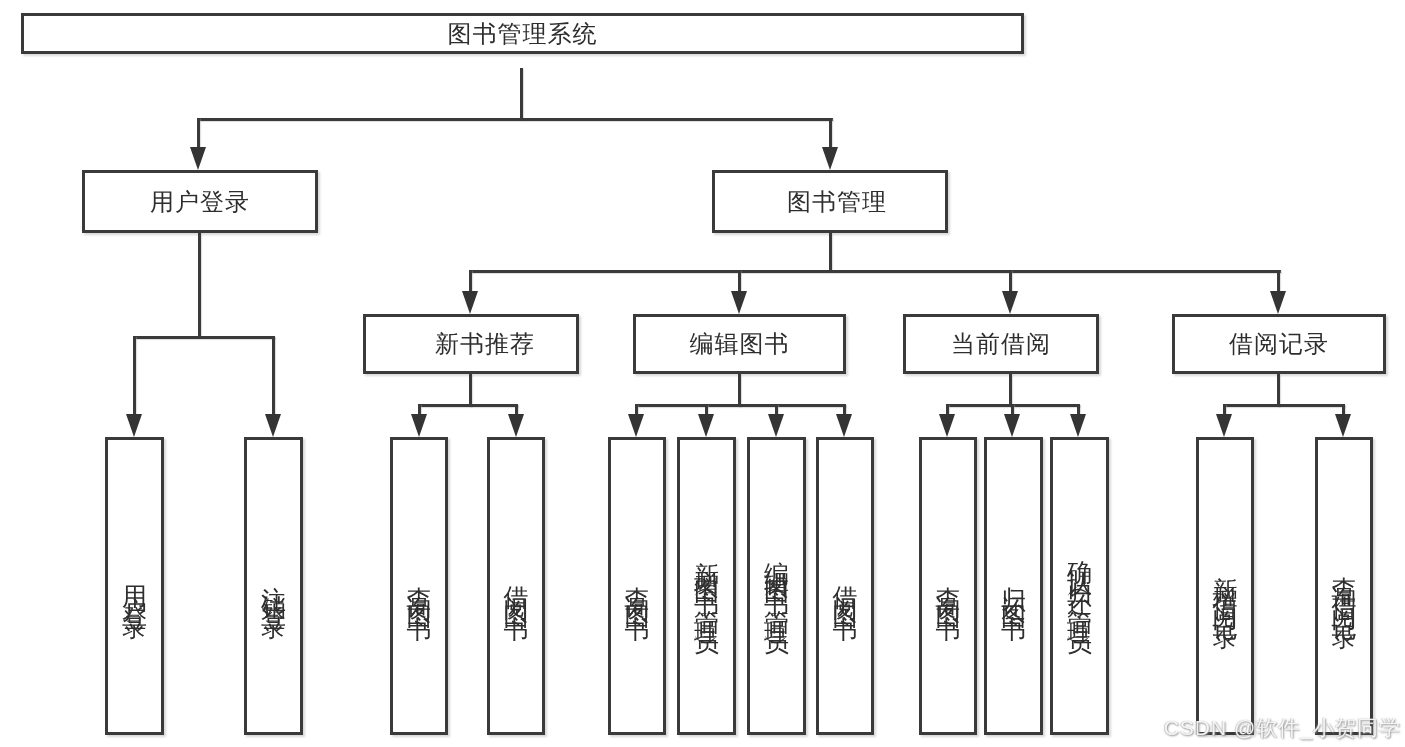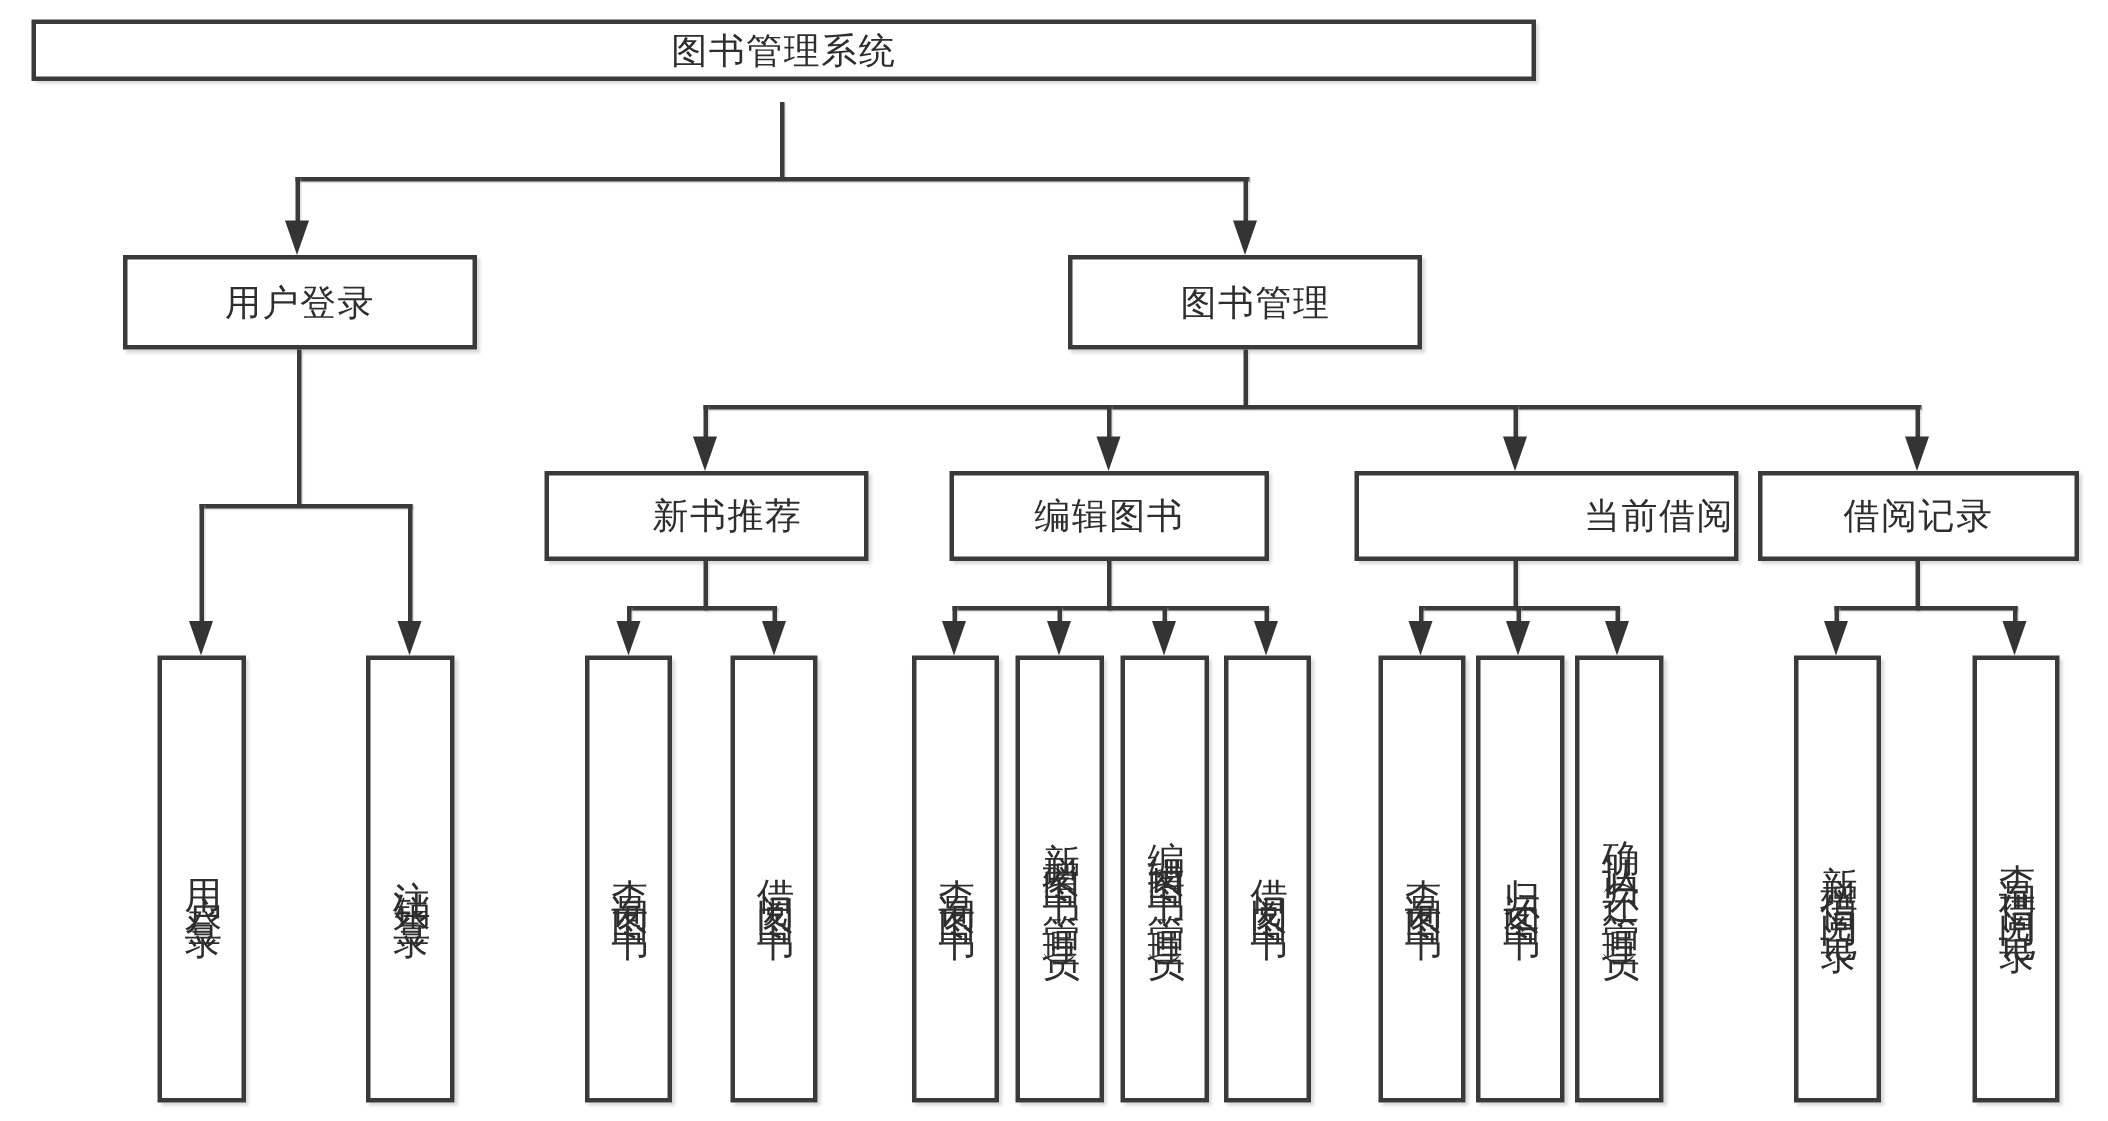--- a/index.html
+++ b/index.html
@@ -96,21 +96,21 @@
   <div class="arrow" style="left:1002px;top:291px;"></div>
   <div class="line" style="left:1277px;top:270px;width:3px;height:24px;"></div>
   <div class="arrow" style="left:1270px;top:291px;"></div>
 
   <div class="node h" style="left:363px;top:314px;width:216px;height:60px;padding-left:28px;">
     <span>新书推荐</span>
   </div>
   <div class="node h" style="left:633px;top:314px;width:213px;height:60px;">
     <span>编辑图书</span>
   </div>
-  <div class="node h" style="left:903px;top:314px;width:256px;height:60px;justify-content:flex-end;">
+  <div class="node h" style="left:903px;top:314px;width:196px;height:60px;">
     <span>当前借阅</span>
   </div>
   <div class="node h" style="left:1172px;top:314px;width:214px;height:60px;">
     <span>借阅记录</span>
   </div>
 
   <div class="line" style="left:469px;top:374px;width:3px;height:33px;"></div>
   <div class="line" style="left:418px;top:404px;width:100px;height:3px;"></div>
   <div class="line" style="left:418px;top:404px;width:3px;height:14px;"></div>
   <div class="arrow" style="left:411px;top:414px;"></div>
@@ -181,14 +181,15 @@
     <span>确认归还（管理员）</span>
   </div>
 
   <div class="node leaf" style="left:1196px;top:437px;width:58px;height:298px;">
     <span>新增借阅记录</span>
   </div>
   <div class="node leaf" style="left:1315px;top:437px;width:58px;height:298px;">
     <span>查询借阅记录</span>
   </div>
 
+  <div class="watermark">CSDN @软件_小贺同学</div>
 
 </div>
 
 </body></html>

